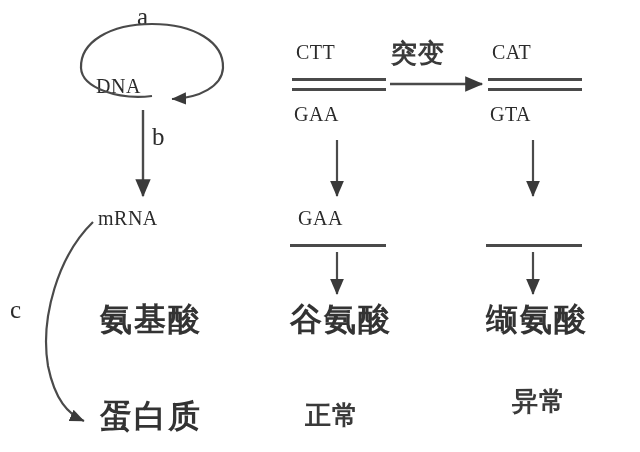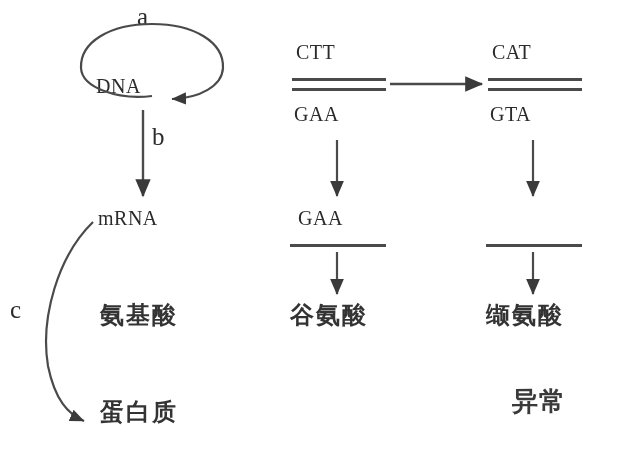--- a/index.html
+++ b/index.html
@@ -26,21 +26,21 @@
     font-family: "Liberation Serif", "DejaVu Serif", serif;
     font-size: 20px;
     letter-spacing: 0.5px;
   }
   .latin-small {
     font-family: "Liberation Serif", "DejaVu Serif", serif;
     font-size: 25px;
   }
   .cjk {
     font-family: "DejaVu Sans", "Liberation Sans", sans-serif;
-    font-size: 24px;
+    font-size: 32px;
     font-weight: 700;
     letter-spacing: 2px;
     color: #333333;
   }
   .cjk-small {
     font-family: "DejaVu Sans", "Liberation Sans", sans-serif;
     font-size: 26px;
     font-weight: 700;
     letter-spacing: 1px;
     color: #3a3a3a;
@@ -84,21 +84,23 @@
   <div class="rule" style="left:292px; top:88px; width:94px;"></div>
 
   <div class="lbl latin" style="left:294px; top:104px;">GAA</div>
 
   <div class="lbl latin" style="left:298px; top:208px;">GAA</div>
 
   <div class="rule" style="left:290px; top:244px; width:96px;"></div>
 
   <div class="lbl cjk" style="left:290px; top:303px;">谷氨酸</div>
 
+  <div class="lbl cjk-small" style="left:305px; top:402px;">正常</div>
 
+  <div class="lbl cjk-small" style="left:391px; top:40px;">突变</div>
 
   <div class="lbl latin" style="left:492px; top:42px;">CAT</div>
 
   <div class="rule" style="left:488px; top:78px; width:94px;"></div>
   <div class="rule" style="left:488px; top:88px; width:94px;"></div>
 
   <div class="lbl latin" style="left:490px; top:104px;">GTA</div>
 
 
   <div class="rule" style="left:486px; top:244px; width:96px;"></div>

